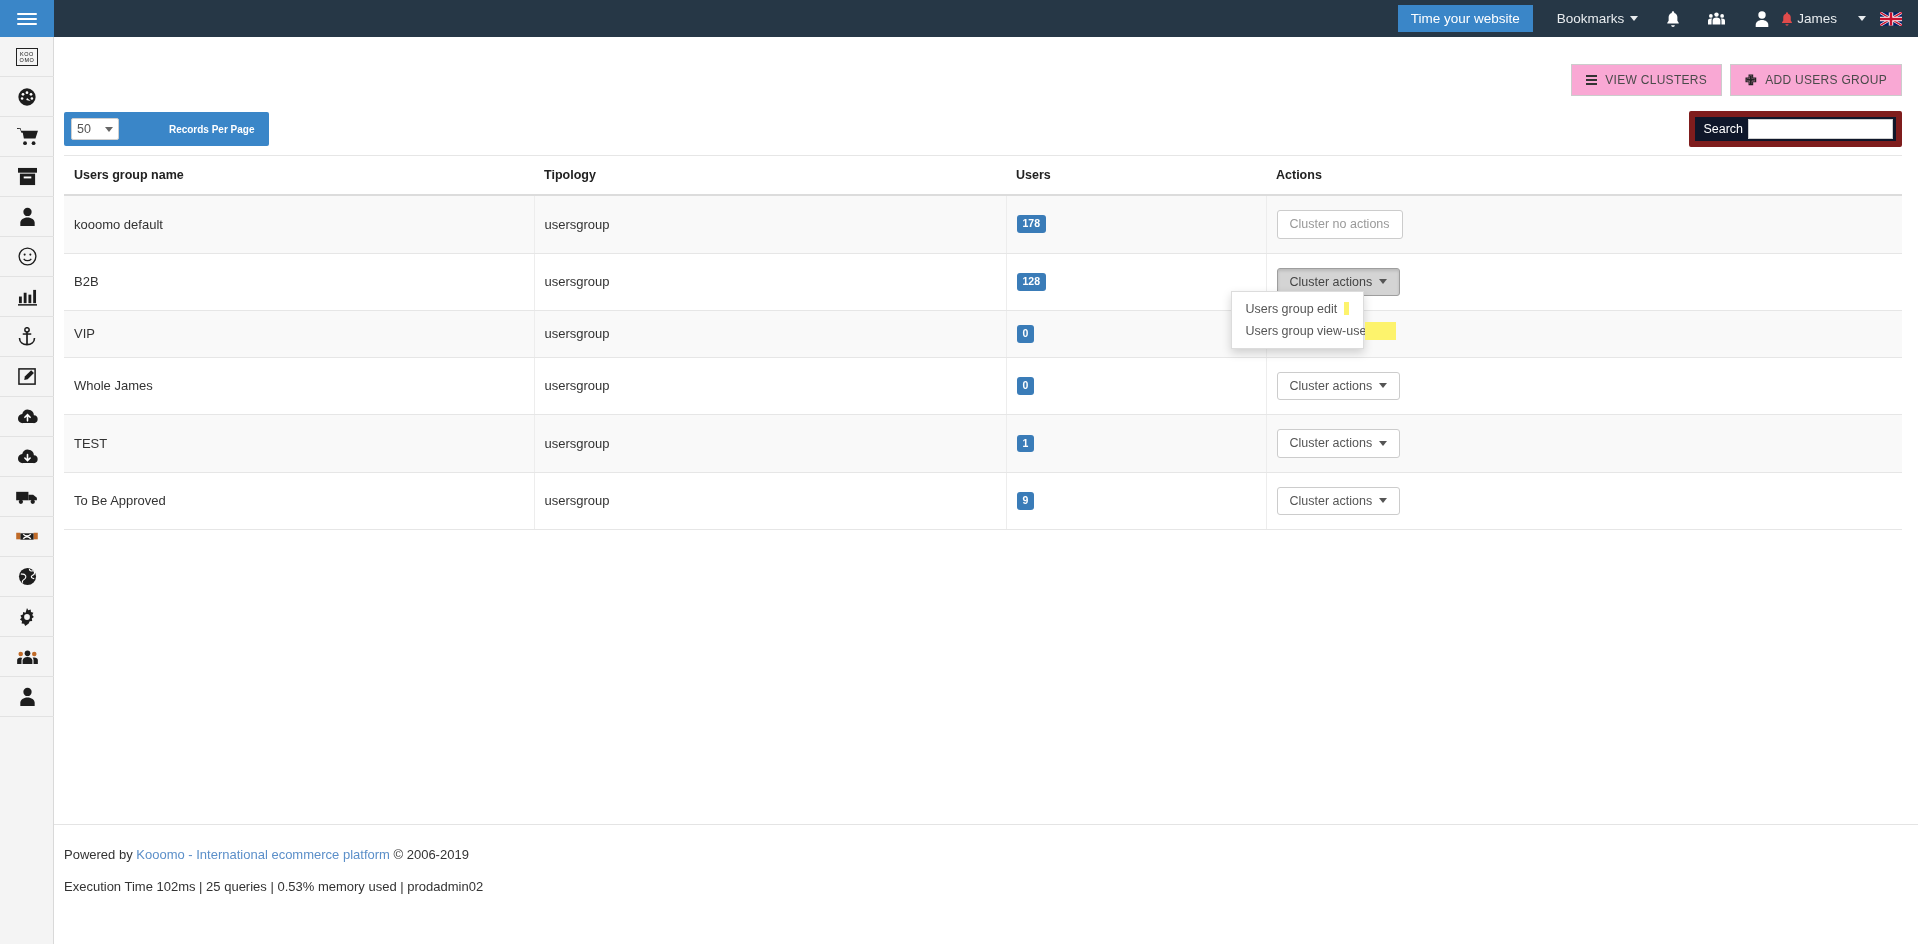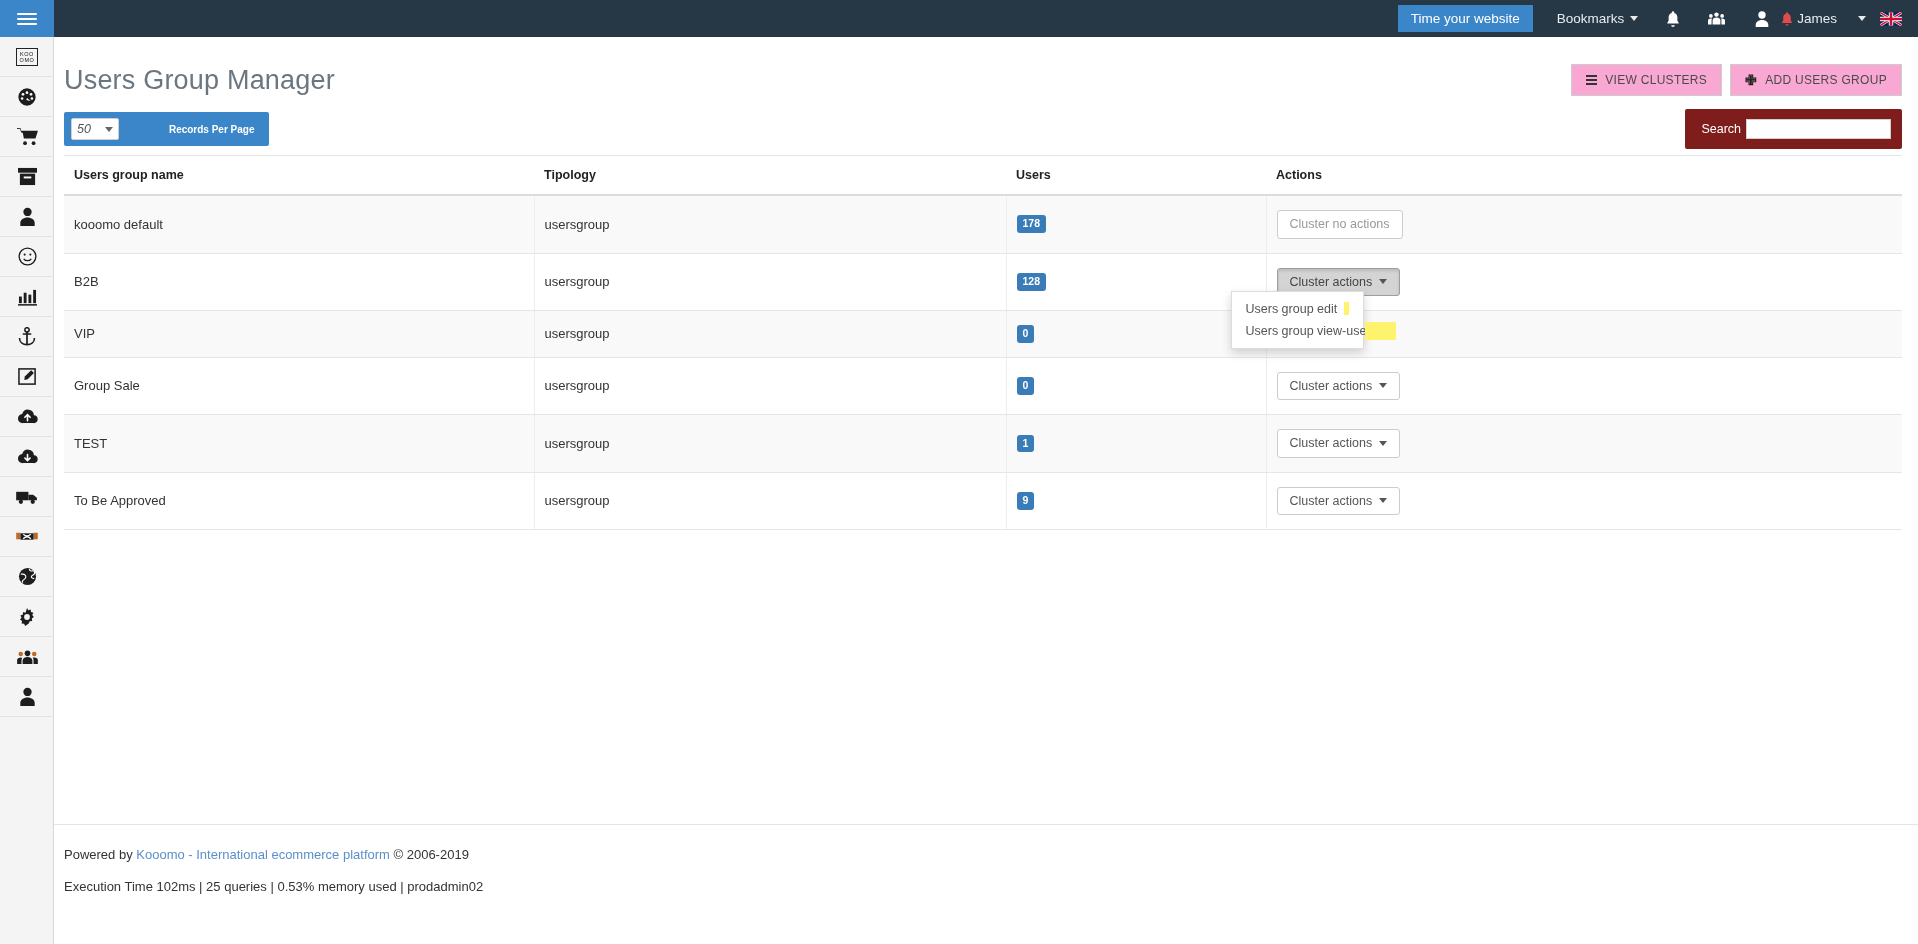--- a/index.html
+++ b/index.html
@@ -109,26 +109,25 @@
   }
   .rpp {
     background: #3a86c8; display: flex; align-items: center;
     padding: 6px 14px 6px 7px; gap: 10px; border-radius: 2px;
   }
   .rpp-select {
     background: #fff; border: 1px solid #cfcfcf; color: #555;
     font-size: 12.5px; padding: 3px 5px; border-radius: 2px;
     display: flex; align-items: center; gap: 14px; cursor: pointer;
     font-family: "Liberation Sans", sans-serif;
-    font-style: italic;
   }
   .rpp-select .caret-d { border-top-color: #666; }
   .rpp-label { color: #fff; font-size: 10px; font-weight: bold; padding-left: 40px; }
   .search-wrap {
-    margin-left: auto; border: 8px solid #7f1d1d; background: #7f1d1d;
+    margin-left: auto; border: 6px solid #7f1d1d; background: #0f172a;
     display: flex; align-items: center; padding: 2px 3px 2px 8px;
     border-radius: 2px;
   }
   .search-label { color: #fff; font-size: 12.5px; padding-right: 5px; }
   .search-input {
     border: 1px solid #cfcfcf; height: 20px; width: 145px;
     font-size: 12px; padding: 2px 4px; outline: none;
     font-family: "Liberation Sans", sans-serif;
   }
 
@@ -389,21 +388,20 @@
     <svg width="17" height="19" viewBox="0 0 18 20">
       <circle cx="9" cy="5.2" r="4.4" fill="#1d1d1d"></circle>
       <path fill="#1d1d1d" d="M9 11c-4.2 0-7.6 2.5-7.6 5.5V20h15.2v-3.5C16.6 13.5 13.2 11 9 11z"></path>
     </svg>
   </div>
 </div>
 
 <div class="main">
 
   <div class="page-head">
-    <div class="page-title">Users Group Manager</div>
     <div class="head-actions">
       <button class="hbtn">
         <span class="mini-bars">
             <span></span>
             <span></span>
             <span></span>
           </span>
         <span>VIEW CLUSTERS</span>
       </button>
       <button class="hbtn">
@@ -479,21 +477,21 @@
         <tr class="odd">
           <td>VIP</td>
           <td>usersgroup</td>
           <td>
             <span class="badge">0</span>
           </td>
           <td class="act-cell"></td>
         </tr>
 
         <tr class="even">
-          <td>Group Sale</td>
+          <td>Whole James</td>
           <td>usersgroup</td>
           <td>
             <span class="badge">0</span>
           </td>
           <td class="act-cell">
             <span class="cbtn">
               <span>Cluster actions</span>
               <i class="caret-d"></i>
             </span>
           </td>

